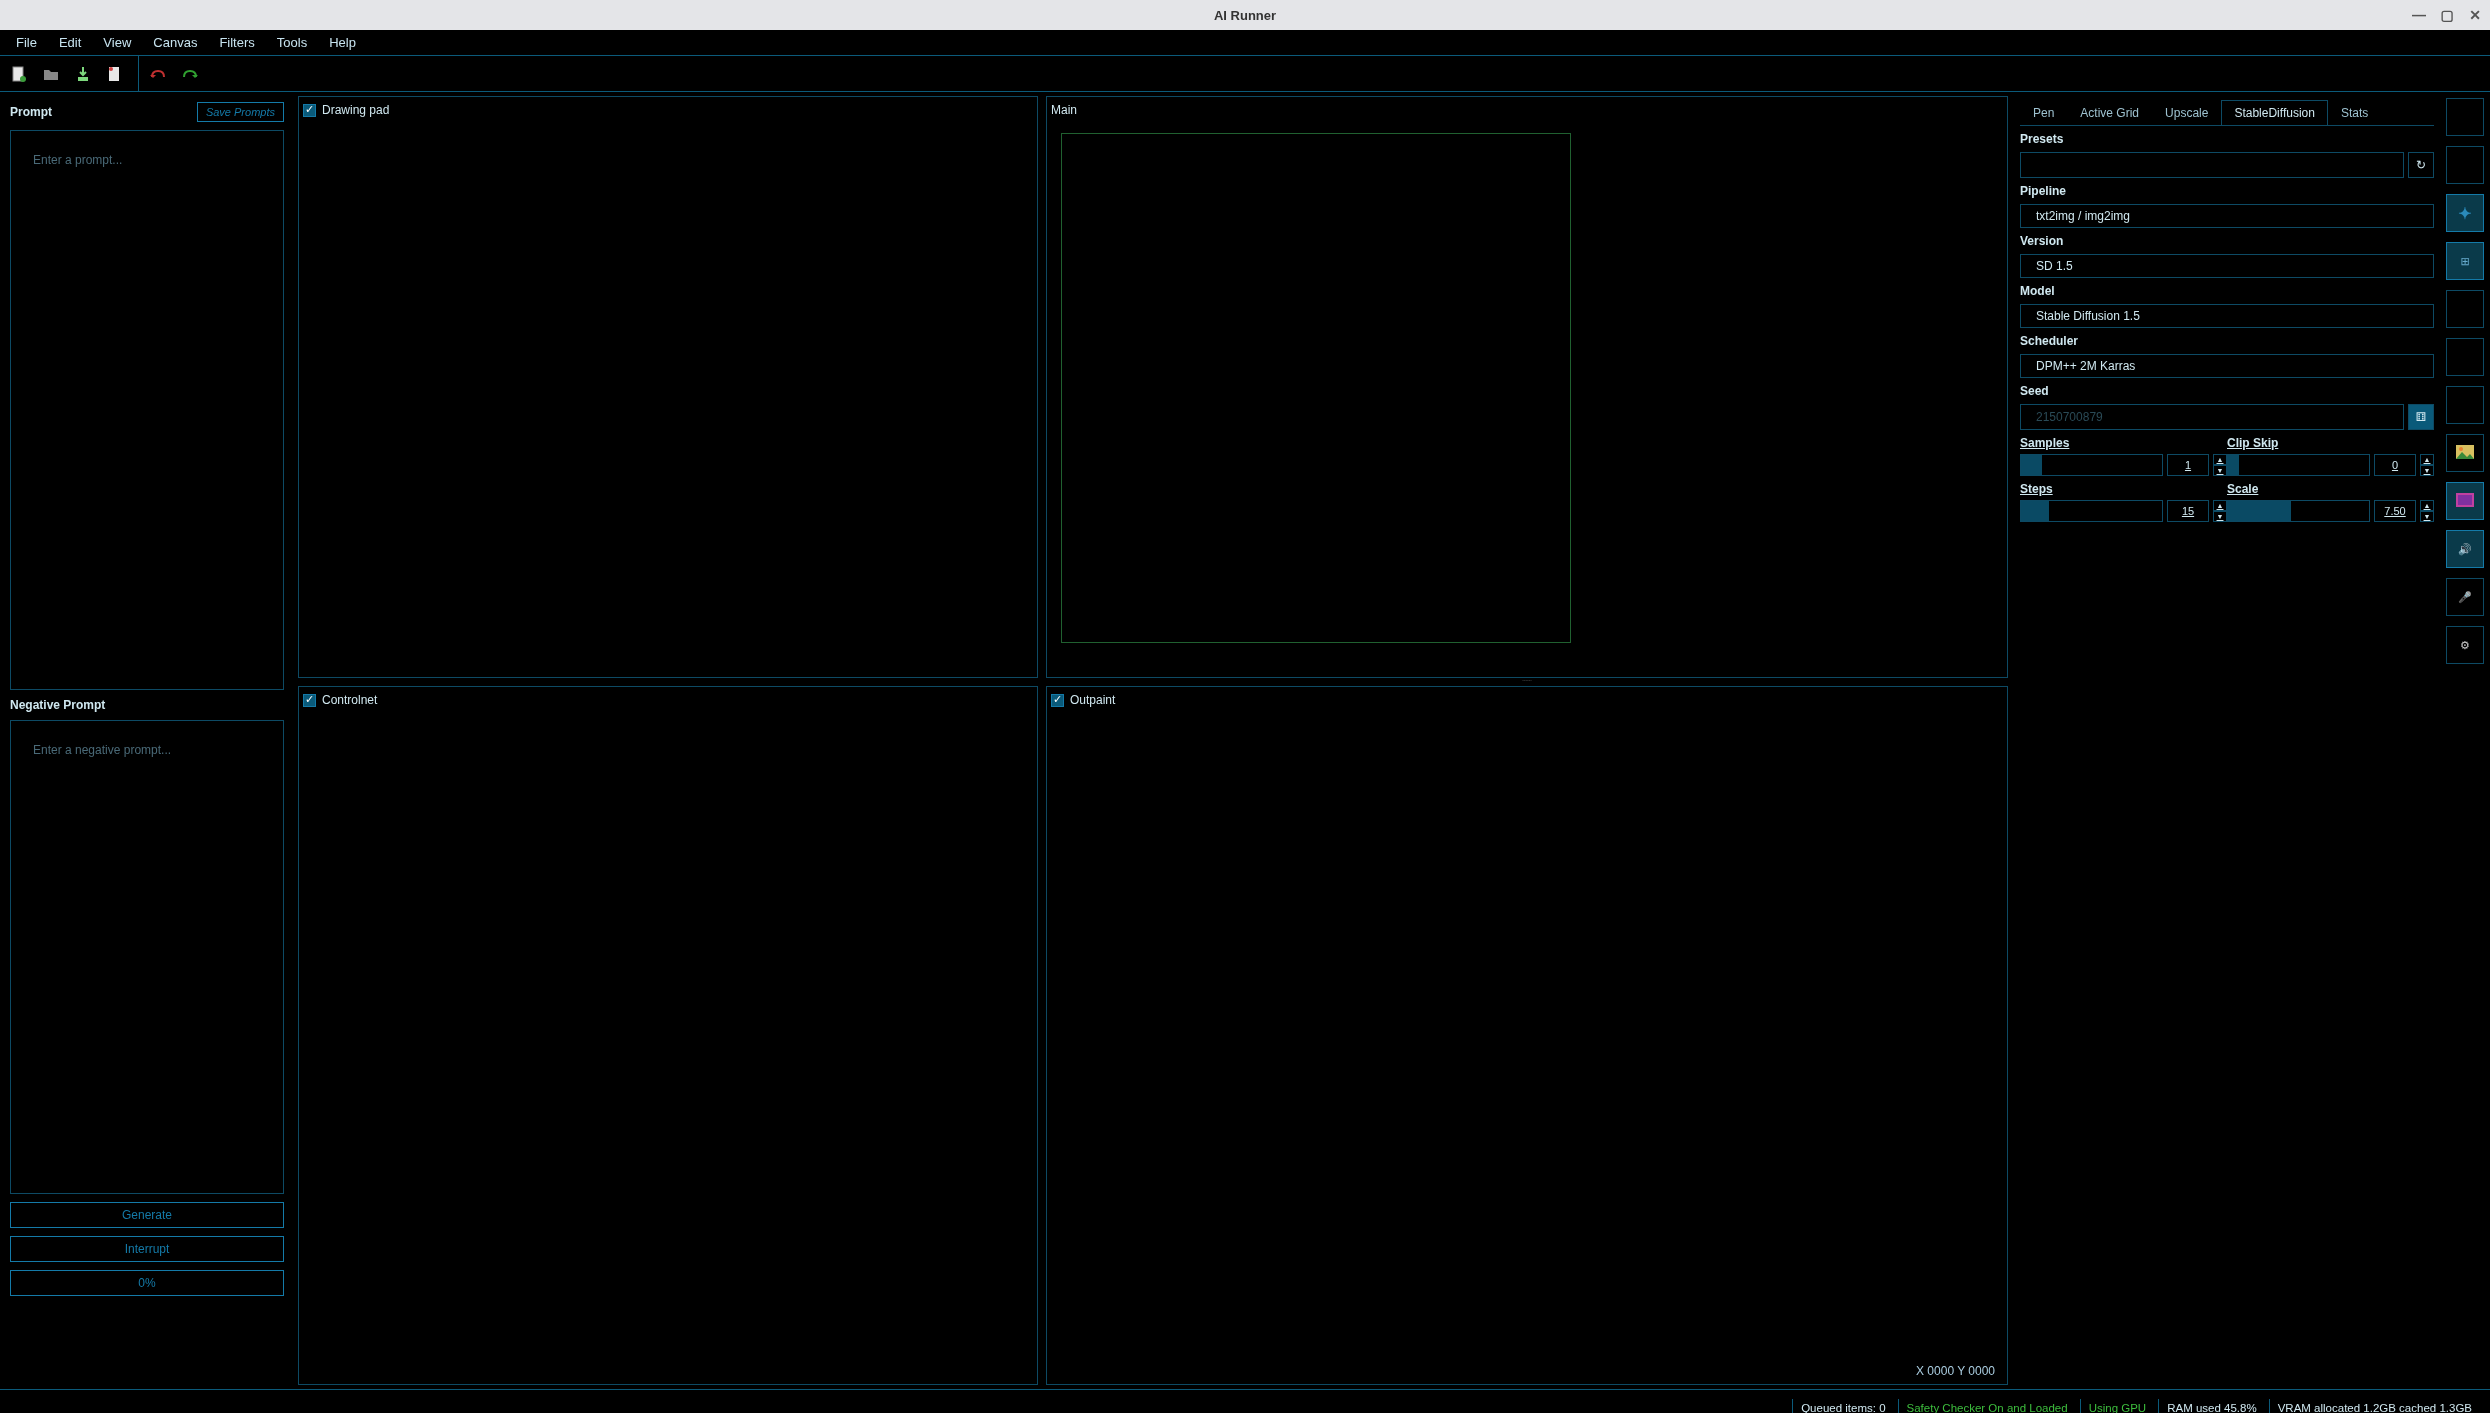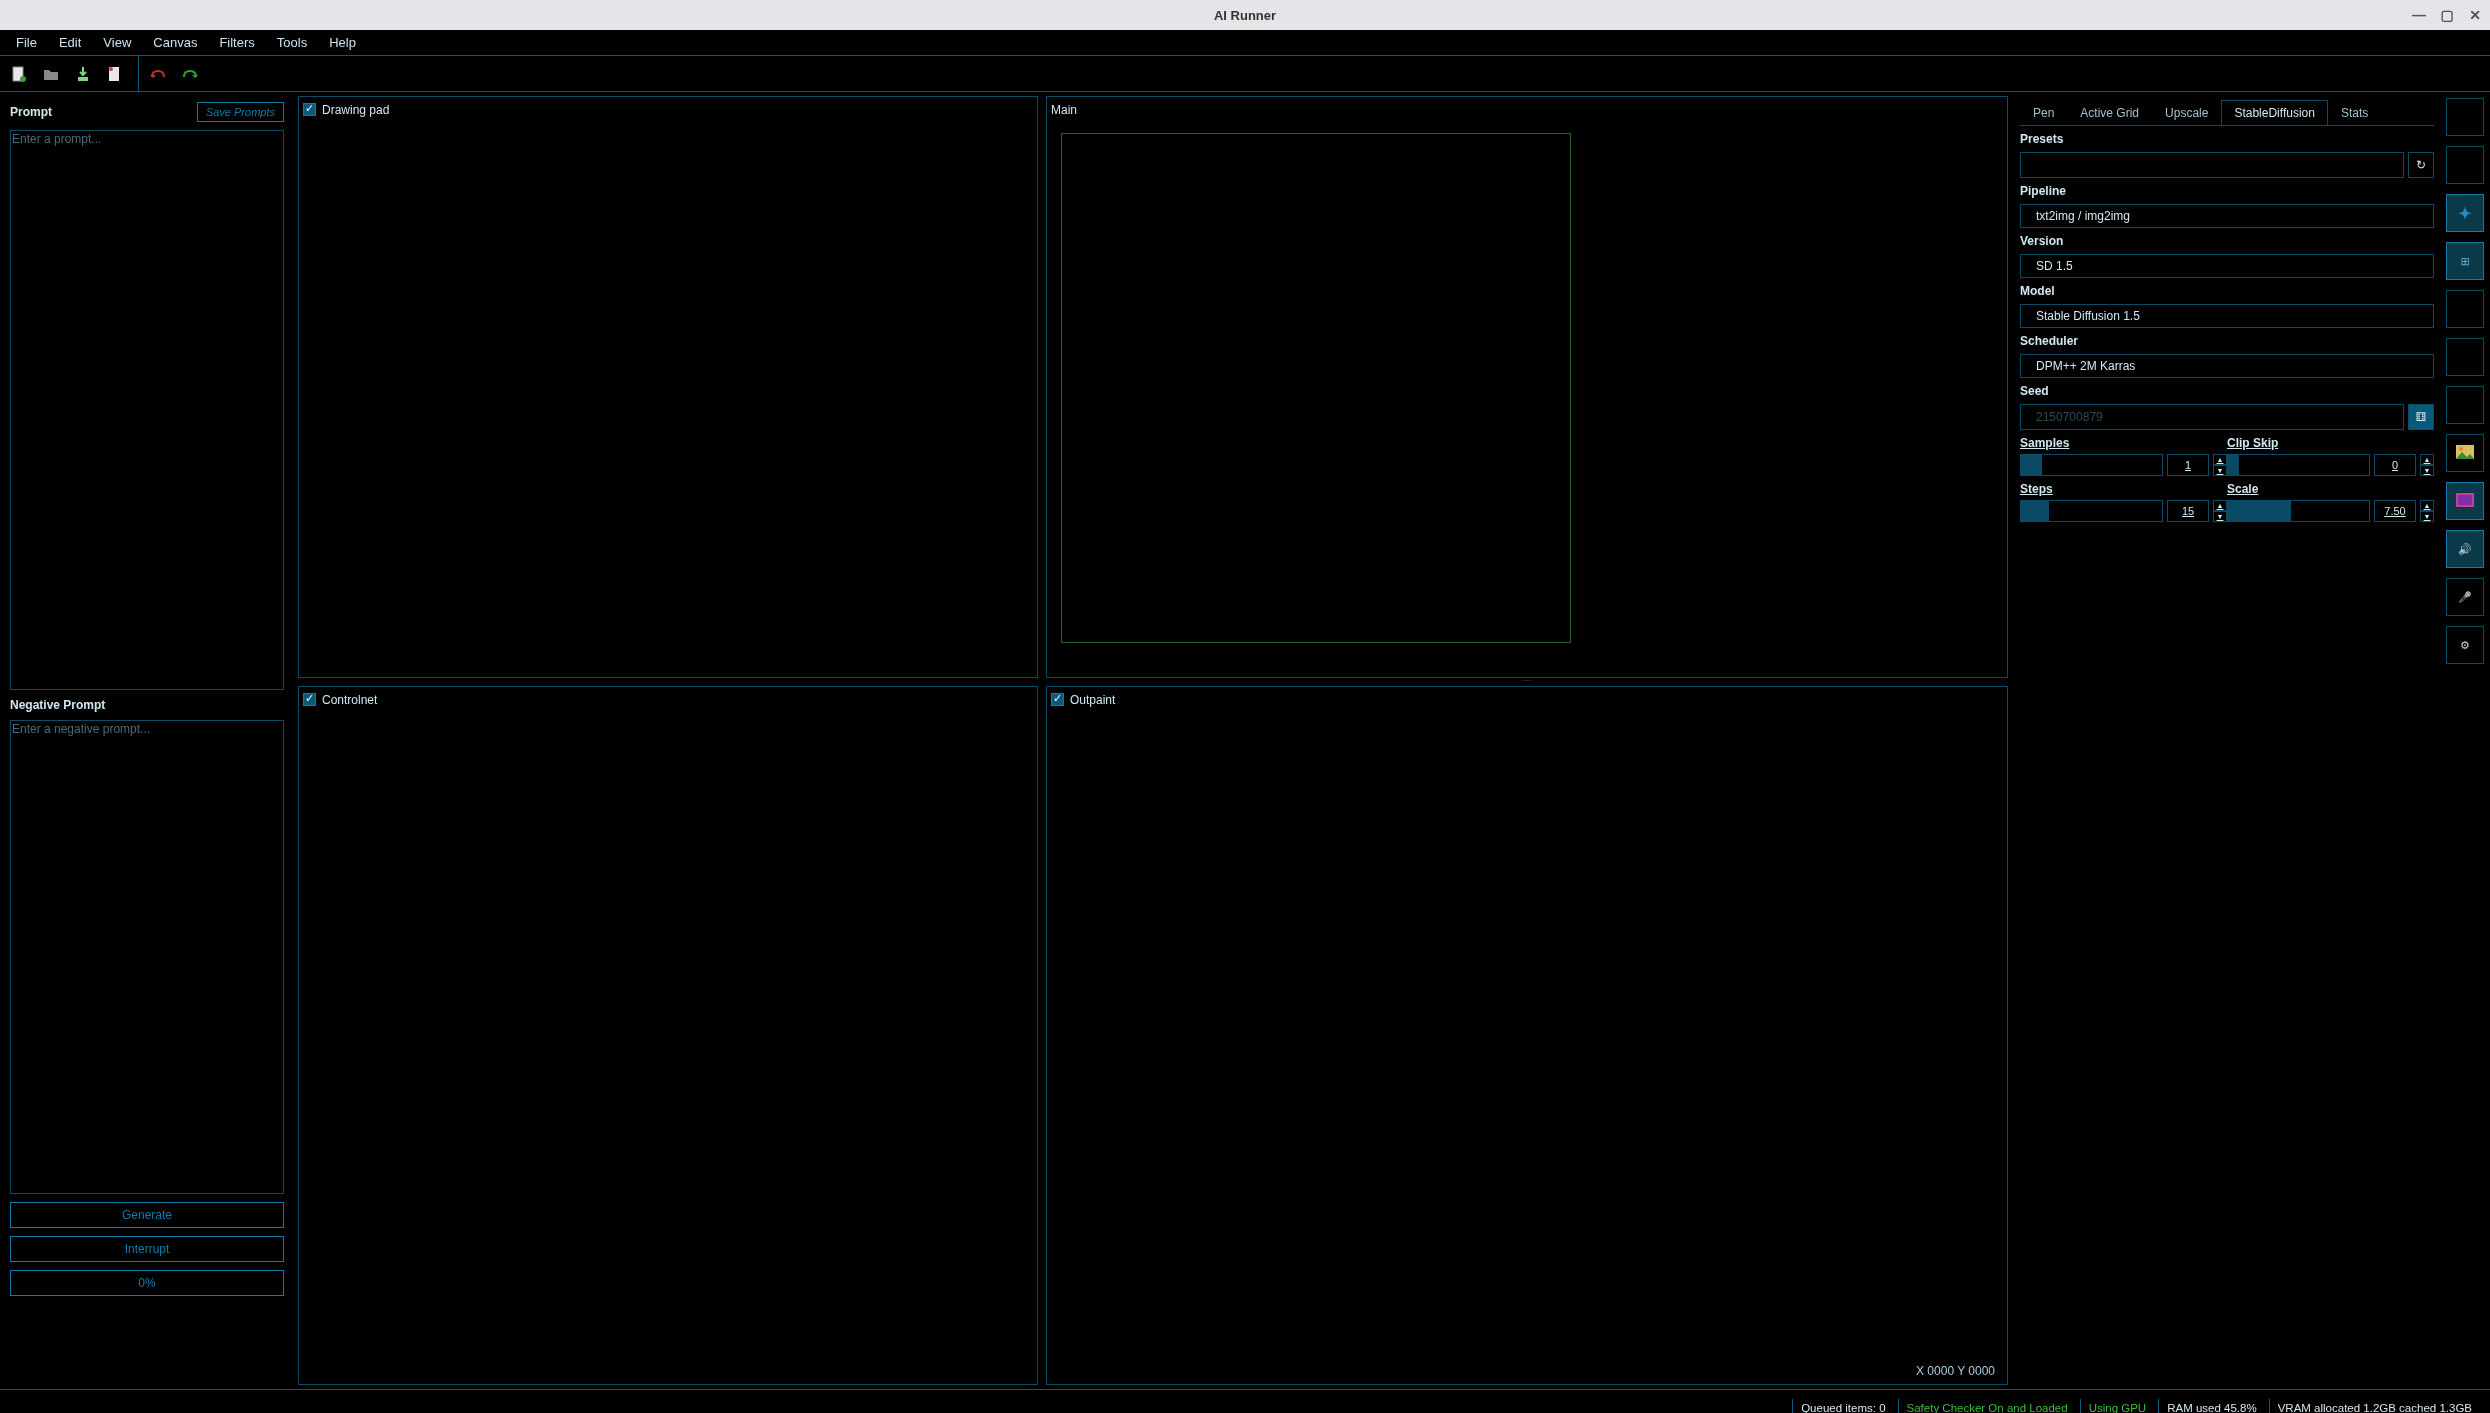--- a/index.html
+++ b/index.html
@@ -14,35 +14,35 @@
   
   .toolbar { height: 36px; background: #000; border-bottom: 1px solid #0b5a7a; display: flex; align-items: center; padding: 0 6px; gap: 6px; }
   .toolbar-group { display: flex; gap: 6px; padding-right: 10px; border-right: 1px solid #0b5a7a; height: 100%; align-items: center; }
   .toolbar-btn { width: 26px; height: 26px; display: flex; align-items: center; justify-content: center; cursor: pointer; }
   
   .workspace { display: flex; height: calc(100% - 30px - 26px - 36px - 24px); }
   
   .left-panel { width: 294px; padding: 10px; display: flex; flex-direction: column; gap: 8px; }
   .panel-header { display: flex; justify-content: space-between; align-items: center; font-size: 12px; font-weight: bold; }
   .save-prompts-btn { border: 1px solid #147aa8; color: #147aa8; padding: 3px 8px; font-size: 11px; cursor: pointer; background: transparent; font-style: italic; }
-  .prompt-textarea { width: 100%; background: #000; border: 1px solid #0d4a64; color: #d0e8f0; padding: 1px; font-size: 12px; resize: none; }
+  .prompt-textarea { width: 100%; background: #000; border: 1px solid #0d4a64; color: #d0e8f0; padding: 22px; font-size: 12px; resize: none; }
   .prompt-textarea::placeholder { color: #4a6a78; }
   .pos-prompt { height: 560px; }
   .neg-prompt { height: 474px; }
   .action-btn { width: 100%; background: #000; border: 1px solid #147aa8; color: #147aa8; padding: 5px; font-size: 12px; cursor: pointer; }
   
   .center-panel { flex: 1; display: flex; flex-direction: column; }
   .center-top { display: flex; height: 590px; }
   .center-bottom { display: flex; flex: 1; position: relative; }
   .canvas-block { border: 1px solid #0d4a64; margin: 4px; padding: 4px; position: relative; }
   .drawing-pad { width: 740px; }
   .main-canvas { flex: 1; }
   .controlnet-block { width: 740px; }
   .outpaint-block { flex: 1; }
-  .canvas-header { display: flex; align-items: flex-start; gap: 6px; font-size: 12px; padding: 2px 0 6px 0; }
+  .canvas-header { display: flex; align-items: flex-end; gap: 6px; font-size: 12px; padding: 2px 0 6px 0; }
   .checkbox { width: 13px; height: 13px; border: 1px solid #147aa8; background: #0a5a7a; position: relative; cursor: pointer; }
   .checkbox::after { content: '✓'; position: absolute; top: -2px; left: 1px; color: #fff; font-size: 11px; }
   .main-inner { border: 1px solid #206030; width: 510px; height: 510px; margin: 10px; }
   .coord-display { position: absolute; bottom: 6px; right: 12px; font-size: 12px; color: #aacde0; }
   .drag-handle { position: absolute; left: 50%; bottom: -3px; transform: translateX(-50%); width: 40px; height: 4px; color:#555; font-size:8px; text-align:center; }
   
   .right-panel { width: 430px; padding: 8px; display: flex; flex-direction: column; }
   .tabs { display: flex; border-bottom: 1px solid #0d4a64; }
   .tab { padding: 5px 12px; font-size: 12px; cursor: pointer; border: 1px solid transparent; border-bottom: none; color:#9ec2d0;}
   .tab.active { border-color: #0d4a64; background: #000; color:#d0e8f0; }

